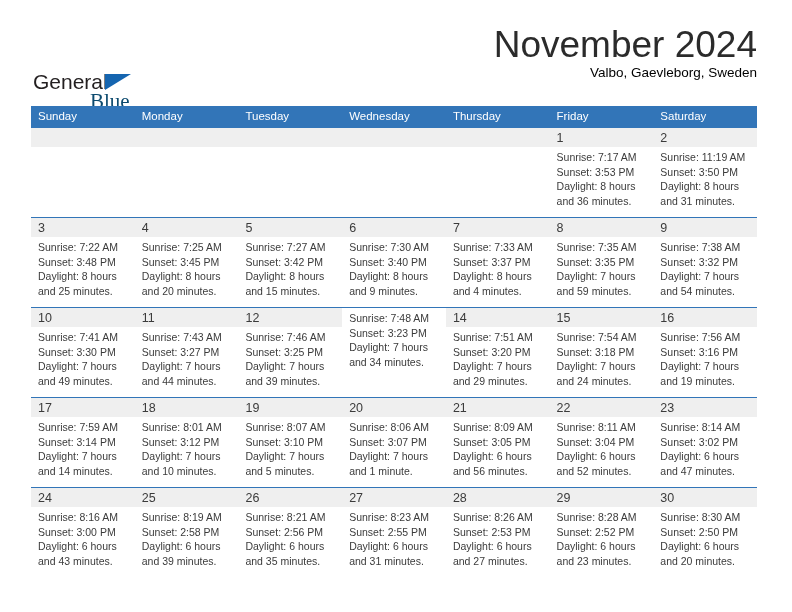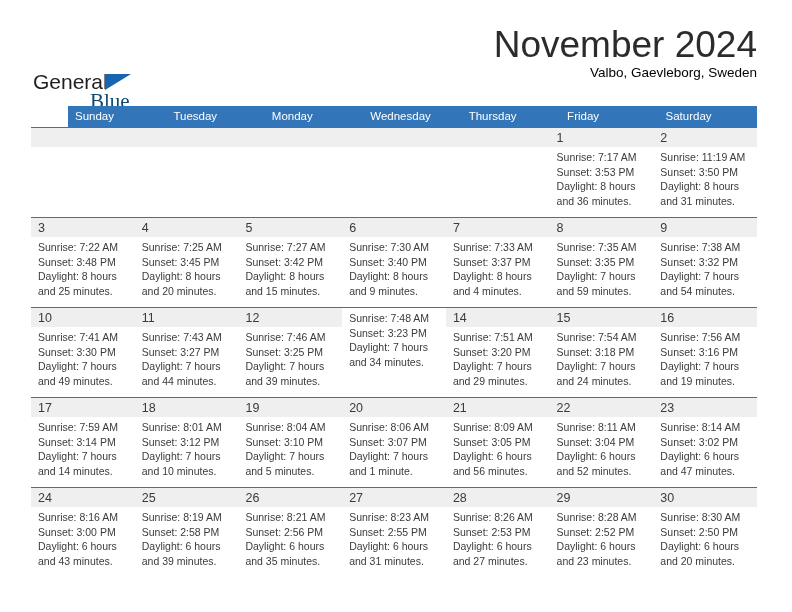--- a/index.html
+++ b/index.html
@@ -84,21 +84,20 @@
   .calendar {
     position: absolute;
     left: 31px;
     top: 106px;
     width: 726px;
   }
   .weekdays {
     display: flex;
     background: #3275b8;
     height: 21px;
-    margin-left: 37px;
   }
   .weekday {
     flex: 1 1 0;
     color: #ffffff;
     font-size: 11.5px;
     line-height: 21px;
     padding-left: 7px;
     box-sizing: border-box;
     white-space: nowrap;
     overflow: hidden;
@@ -153,22 +152,22 @@
       <div class="cal-title">November 2024</div>
       <div class="cal-subtitle">Valbo, Gaevleborg, Sweden</div>
     </div>
 
   </div>
 
   <div class="calendar">
 
     <div class="weekdays">
       <div class="weekday">Sunday</div>
+      <div class="weekday">Monday</div>
       <div class="weekday">Tuesday</div>
-      <div class="weekday">Monday</div>
       <div class="weekday">Wednesday</div>
       <div class="weekday">Thursday</div>
       <div class="weekday">Friday</div>
       <div class="weekday">Saturday</div>
     </div>
 
     <div id="weeks-container">
         <div class="week">
           <div class="day empty">
             <div class="day-num-band"><span class="day-num"></span></div>
@@ -348,21 +347,21 @@
             <div class="day-info">
               <div>Sunrise: 8:01 AM</div>
               <div>Sunset: 3:12 PM</div>
               <div>Daylight: 7 hours</div>
               <div>and 10 minutes.</div>
             </div>
           </div>
           <div class="day">
             <div class="day-num-band"><span class="day-num">19</span></div>
             <div class="day-info">
-              <div>Sunrise: 8:04 AM</div>
+              <div>Sunrise: 8:07 AM</div>
               <div>Sunset: 3:10 PM</div>
               <div>Daylight: 7 hours</div>
               <div>and 5 minutes.</div>
             </div>
           </div>
           <div class="day">
             <div class="day-num-band"><span class="day-num">20</span></div>
             <div class="day-info">
               <div>Sunrise: 8:06 AM</div>
               <div>Sunset: 3:07 PM</div>

